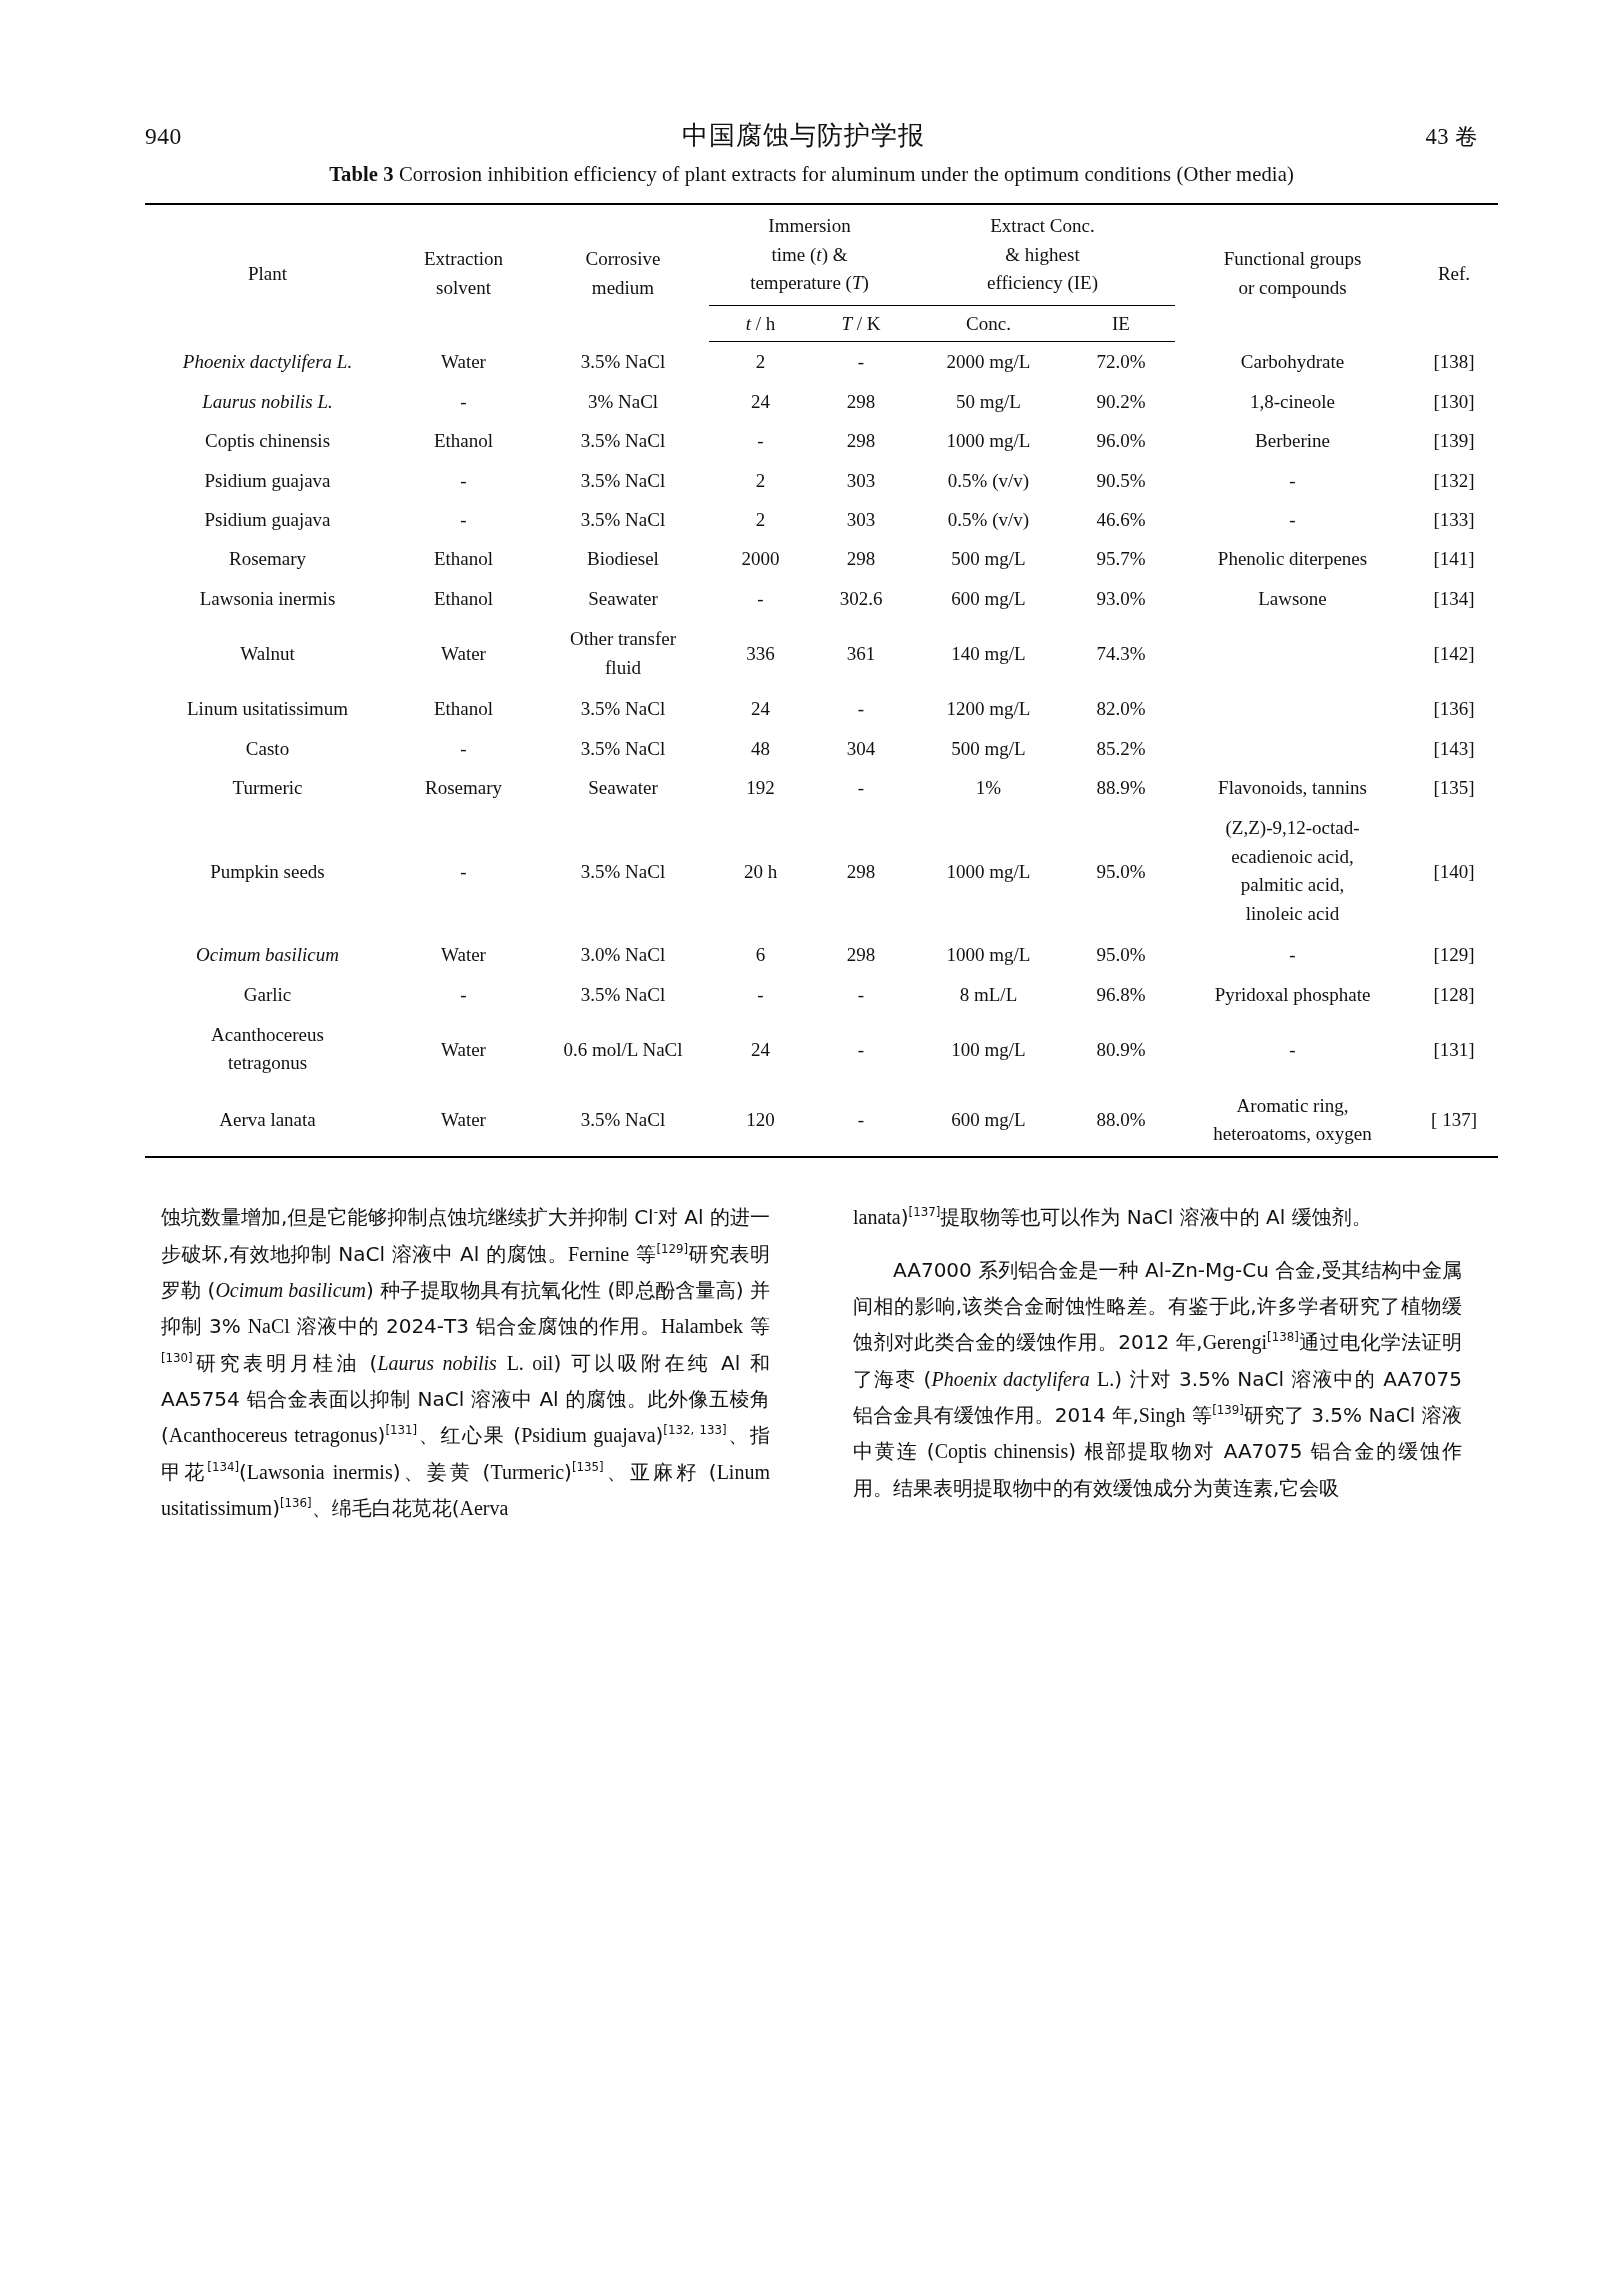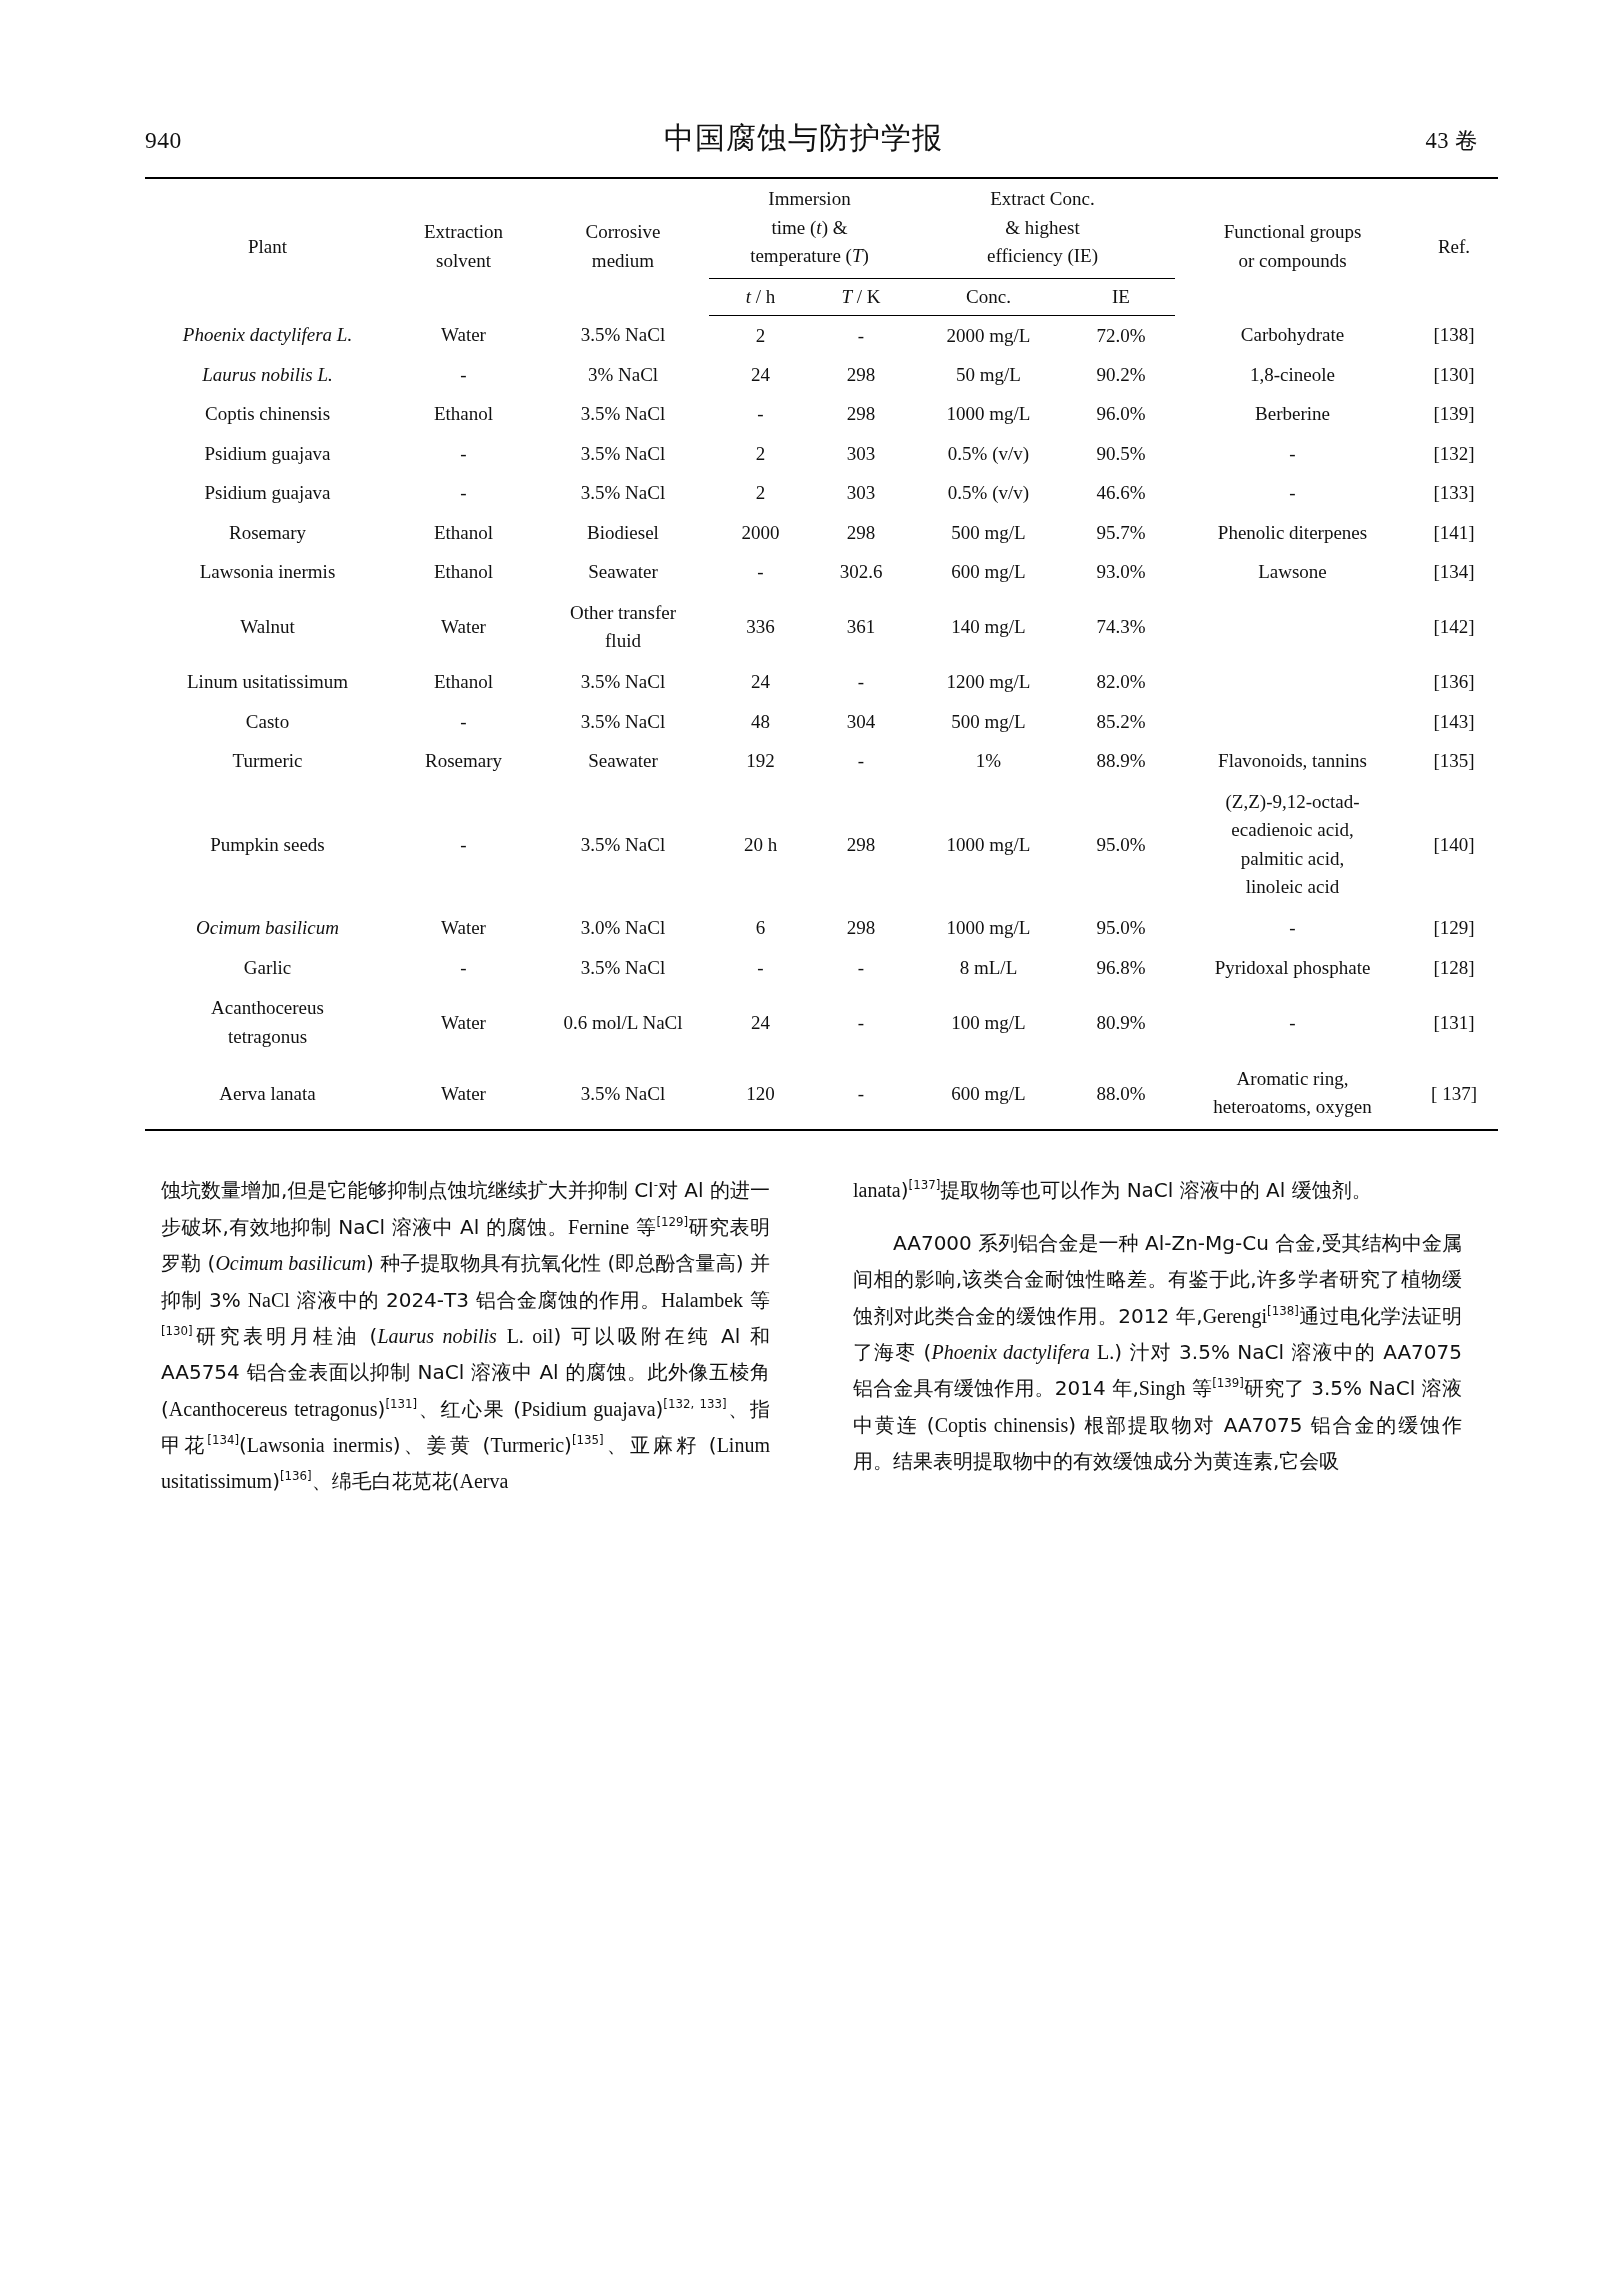--- a/index.html
+++ b/index.html
@@ -34,21 +34,21 @@
     justify-content: space-between;
     font-size: 22.5px;
     letter-spacing: 0.5px;
   }
   .runhead .page-num {
     font-family: "Liberation Serif", serif;
     font-size: 23.5px;
   }
   .runhead .journal {
     font-family: "DejaVu Sans", sans-serif;
-    font-size: 30px;
+    font-size: 26px;
     letter-spacing: 1px;
   }
   .runhead .vol {
     font-size: 22.5px;
   }
   
   .caption-cn {
     text-align: center;
     font-family: "DejaVu Sans", sans-serif;
     font-size: 19.6px;
@@ -113,20 +113,24 @@
 
 <div class="page">
   <div class="content">
 
     <div class="runhead">
       <span class="page-num">940</span>
       <span class="journal">中国腐蚀与防护学报</span>
       <span class="vol">43 卷</span>
     </div>
 
+    <div class="caption-en">
+      <b>Table 3</b>
+      <span>Corrosion inhibition efficiency of plant extracts for aluminum under the optimum conditions (Other media)</span>
+    </div>
 
     <table class="maintable">
       <colgroup>
         <col style="width:245px">
         <col style="width:147px">
         <col style="width:172px">
         <col style="width:103px">
         <col style="width:98px">
         <col style="width:157px">
         <col style="width:108px">

